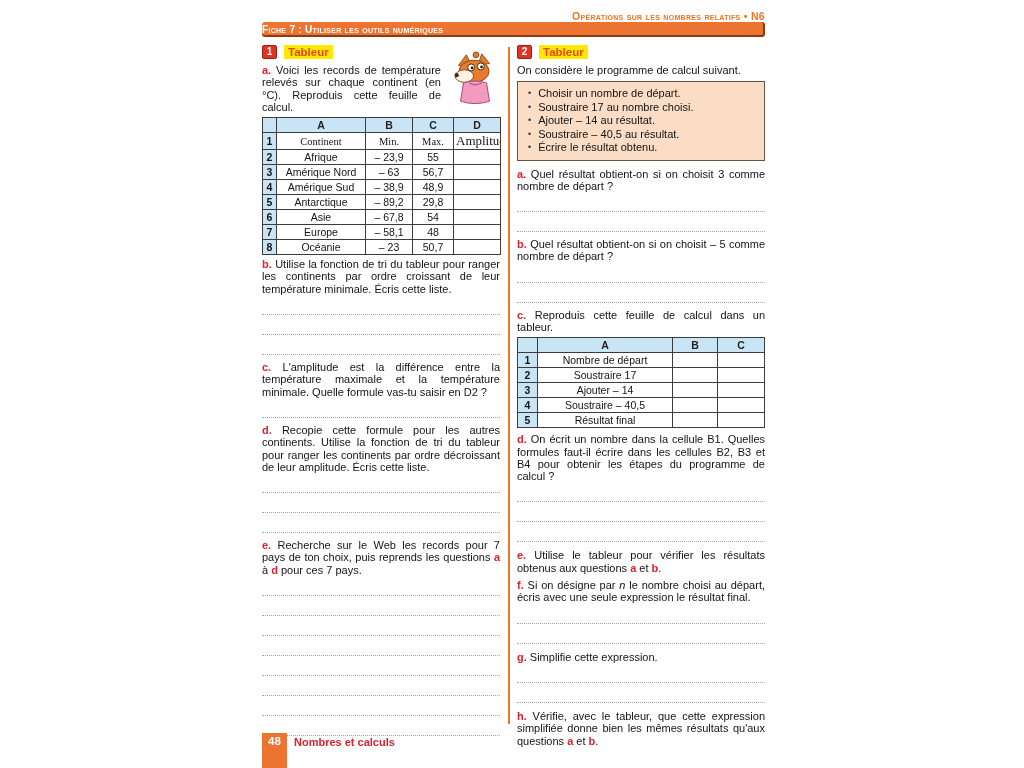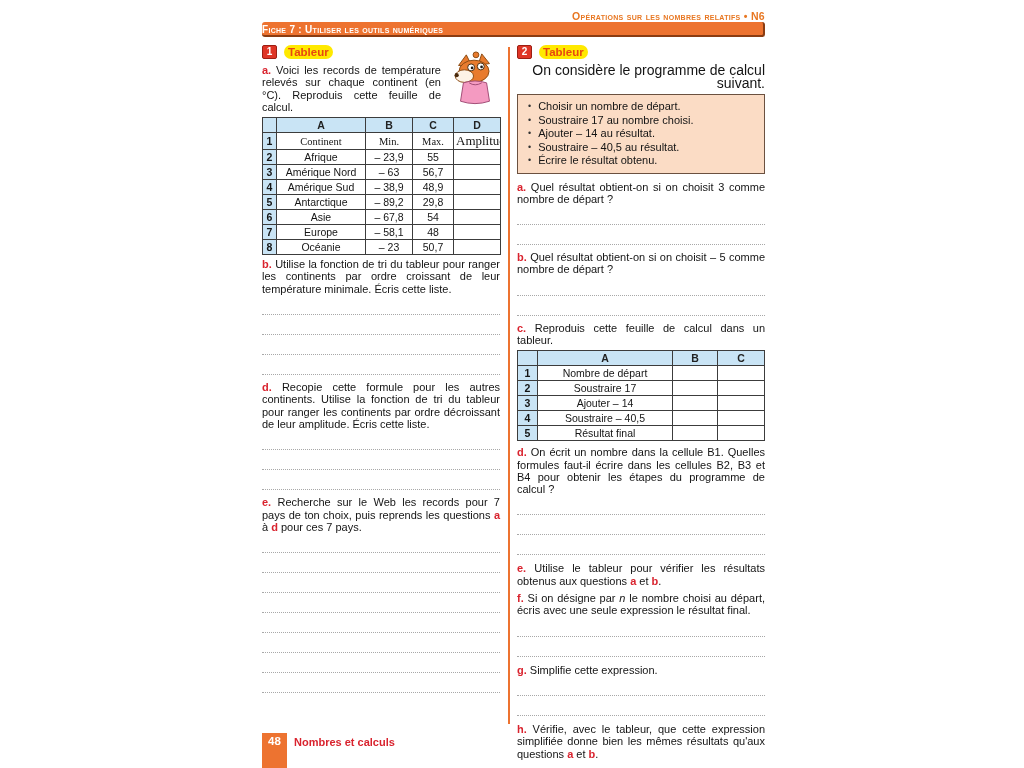--- a/index.html
+++ b/index.html
@@ -21,41 +21,41 @@
 
   .col { position:absolute; top:36px; }
   .col-left  { left:262px; width:238px; }
   .col-right { left:517px; width:248px; }
 
   .ex-head { display:flex; align-items:center; gap:7px; height:14px; margin-bottom:5px; }
   .ex-num {
     width:15px; height:14px; background:#DF3526; border:1px solid #9C1F14; border-radius:2px;
     color:#fff; font-weight:bold; font-size:10px; line-height:12px; text-align:center;
   }
-  .ex-tag { background:#FFE900; color:#E8470F; font-weight:bold; font-size:11.5px; padding:1px 4px;border-radius:7px; }
+  .ex-tag { background:#FFE900; color:#E8470F; font-weight:bold; font-size:11.5px; padding:1px 4px; }
 
   .q { font-size:11px; line-height:12.3px; text-align:justify; color:#141414; margin-top:3px; }
   .q.first { margin-top:0; }
   .ql { color:#D9232E; font-weight:bold; }
   .qref { color:#D9232E; font-weight:bold; }
   .qvar { font-style:italic; }
 
   .dl { height:20px; border-bottom:1.5px dotted #a8a8a8; }
 
   table.sheet { border-collapse:collapse; table-layout:fixed; margin-top:4px; margin-bottom:2px; }
   .sheet td, .sheet th {
     border:1px solid #3c3c3c; height:15px; font-size:10.5px; padding:0 2px;
     text-align:center; white-space:nowrap; overflow:hidden; font-weight:normal; color:#141414;
   }
   .sheet .rn, .sheet th { background:#C9E4F5; }
   .sheet .rn { font-weight:bold; }
   .sheet th { font-weight:bold; color:#222; }
   .blue { color:#2B7FC2; font-weight:bold;font-family:Liberation Serif, serif; }
 
-  .intro { font-size:14px; line-height:13px; color:#141414;text-align:right; }
+  .intro { font-size:11px; line-height:13px; color:#141414; }
   .progbox {
     background:#FBDCC5; border:1px solid #6b5140; margin:4px 0 7px; padding:5px 8px 5px 10px;
   }
   .prog-li { display:flex; gap:7px; font-size:11px; line-height:13.5px; color:#141414; }
   .blt { color:#333; font-size:9px; line-height:13.5px; }
 
   .fox { float:right; margin:-13px -4px 2px 5px; }
 
   .footer-box {
     position:absolute; left:262px; top:724px; width:25px; height:44px;
@@ -175,20 +175,21 @@
     </tbody>
       </table>
 
     <p class="q"><span class="ql">b.</span> <span>Utilise la fonction de tri du tableur pour ranger les continents par ordre croissant de leur température minimale. Écris cette liste.</span></p>
     <div>
         <div class="dl"></div>
         <div class="dl"></div>
         <div class="dl"></div>
       </div>
 
+    <p class="q" style="margin-top:6px"><span class="ql">c.</span> <span>L'amplitude est la différence entre la température maximale et la température minimale. Quelle formule vas-tu saisir en D2 ?</span></p>
     <div>
         <div class="dl"></div>
       </div>
 
     <p class="q" style="margin-top:6px"><span class="ql">d.</span> <span>Recopie cette formule pour les autres continents. Utilise la fonction de tri du tableur pour ranger les continents par ordre décroissant de leur amplitude. Écris cette liste.</span></p>
     <div>
         <div class="dl"></div>
         <div class="dl"></div>
         <div class="dl"></div>
       </div>

